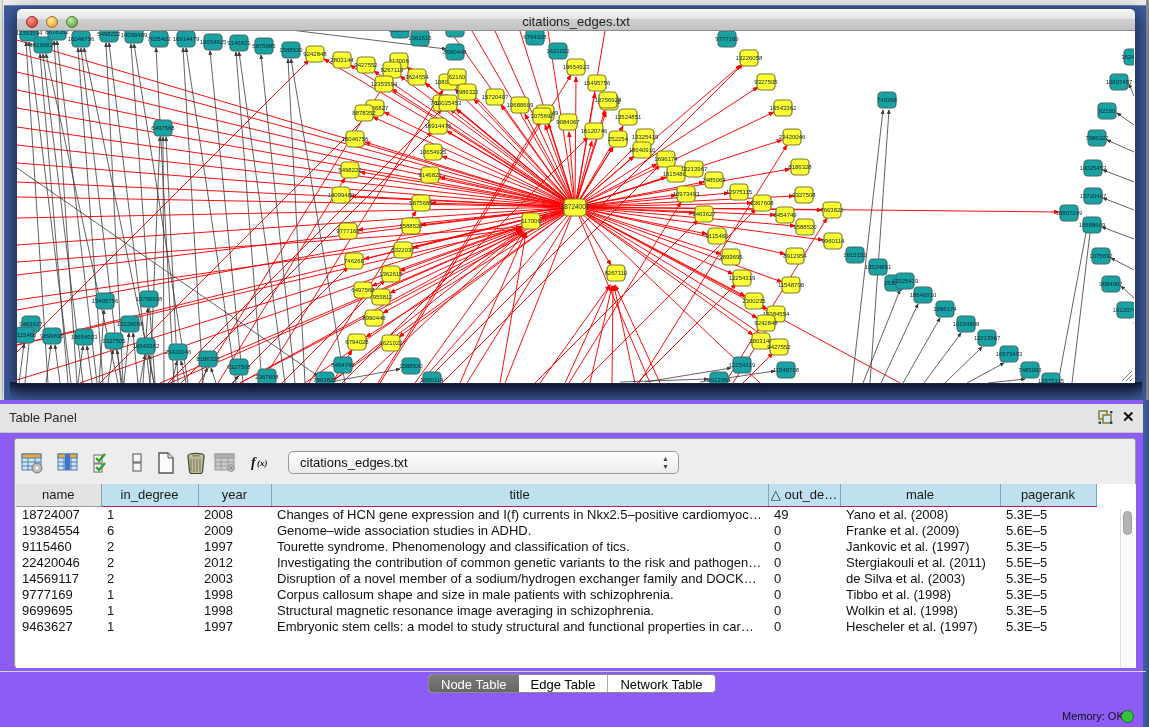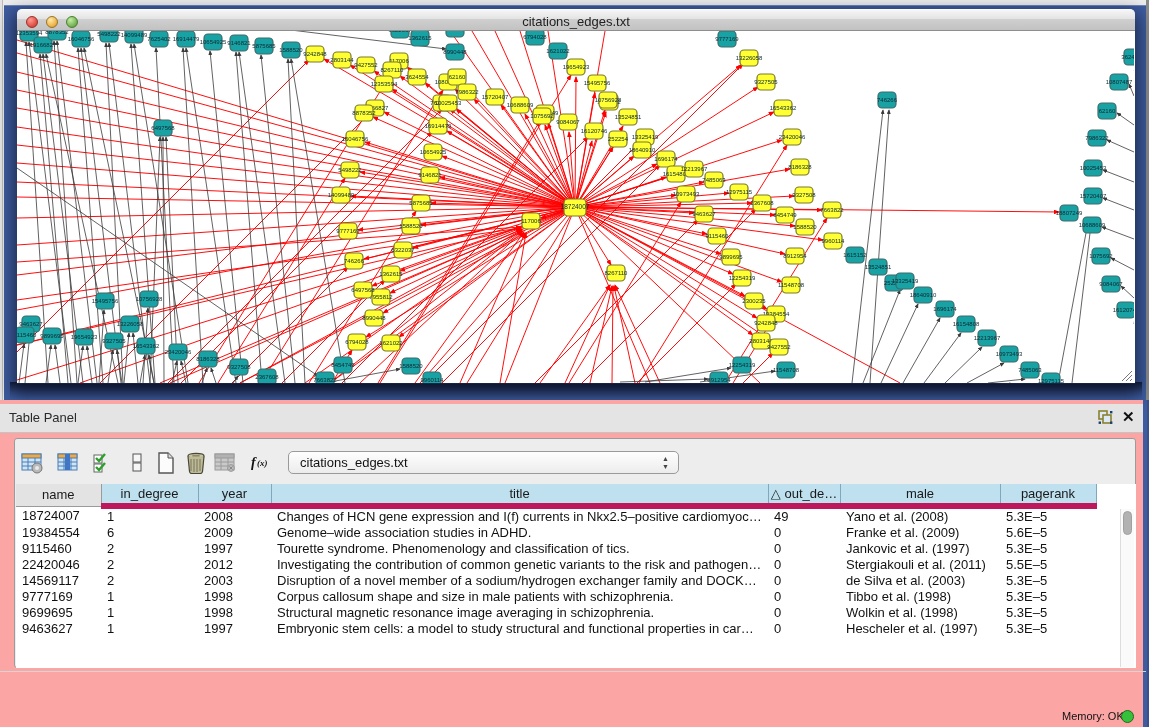--- a/index.html
+++ b/index.html
@@ -8,32 +8,32 @@
 #rblue { position:absolute; left:1143px; top:400px; width:6px; height:327px; background:#3e5c9e; border-right:2px solid #39508a; }
 #deskhl { position:absolute; left:4px; top:5px; width:1142px; height:1px; background:#6d86bb; }
 #win { position:absolute; left:17px; top:9px; width:1118px; height:375px; border-radius:5px 5px 0 0;
   box-shadow:0 7px 16px 4px rgba(8,14,32,.6); }
 #titlebar { position:absolute; left:0; top:0; width:100%; height:22px; border-radius:5px 5px 0 0;
   background:linear-gradient(#f6f6f6,#e3e3e3 45%,#cfcfcf 46%,#c2c2c2); border-bottom:1px solid #8e8e8e;
   border-top:1px solid #fdfdfd; }
 #title { position:absolute; width:100%; text-align:center; top:4px; font-size:13px; color:#222; }
 .tl { position:absolute; top:6px; width:12px; height:12px; border-radius:50%; }
 #canvas { position:absolute; left:0; top:22px; width:1118px; height:352px; background:#fff; overflow:hidden; }
-#tablepanel { position:absolute; left:0; top:400px; width:1143px; height:327px; background:#fca5a5; }
+#tablepanel { position:absolute; left:0; top:400px; width:1143px; height:327px; background:#8b5cf6; }
 #tp-title { position:absolute; left:0; top:4px; width:100%; height:29px; background:#e4e4e4; border-bottom:1px solid #c4c4c4; }
 #tp-title span { position:absolute; left:9px; top:6px; font-size:13px; color:#2a2a2a; }
 #tp-x { position:absolute; left:1122px; top:4px; font-size:15px; font-weight:bold; color:#111; }
 #tp-float { position:absolute; left:1098px; top:6px; width:16px; height:15px; }
 #panelbox { position:absolute; left:14px; top:38px; width:1122px; height:230px; border:1px solid #9b9b9b; border-radius:3px; background:#ededed; }
 .tbicon { position:absolute; top:13px; }
 #dropdown { position:absolute; left:273px; top:12px; width:391px; height:23px; background:linear-gradient(#fefefe,#ececec); border:1px solid #9a9a9a; border-radius:5px; font-size:13px; color:#111; line-height:21px; padding-left:11px; }
 #ddarrows { position:absolute; right:9px; top:3px; font-size:7px; color:#444; line-height:8px; text-align:center; }
 table { border-collapse:collapse; table-layout:fixed; width:1080px; font-size:13px; }
 #tblwrap { position:absolute; left:1px; top:45px; width:1120px; height:184px; background:#fff; }
-th { background:#bfe0ee; border-right:1px solid #7fa8bc; border-bottom:6px solid #be185d; font-weight:normal; font-size:13px; height:22px; color:#1a1a1a; padding:0; }
+th { background:#bfe0ee; border-right:1px solid #7fa8bc; border-bottom:1px solid #be185d; font-weight:normal; font-size:13px; height:22px; color:#1a1a1a; padding:0; }
 th.first { background:#e3e3e3; border-right:1px solid #9a9a9a; border-bottom:1px solid #9a9a9a; }
 td { height:16px; padding:0 0 0 6px; white-space:nowrap; overflow:hidden; color:#111; }
 #tabs { position:absolute; left:428px; top:274px; height:19px; display:flex; border:1px solid #8a8a8a; border-radius:4px; overflow:hidden; font-size:13px; background:#fff; }
 #tabs div { padding:1px 12px 0; line-height:17px; }
 #tabs .sel { background:linear-gradient(#7c7c7c,#666); color:#fff; }
 #tabs .sep { border-left:1px solid #aaa; }
 #status { position:absolute; left:0; top:300px; width:1146px; height:27px; }
 #status span { position:absolute; left:1062px; top:10px; font-size:11px; color:#111; }
 #memdot { position:absolute; left:1121px; top:10px; width:13px; height:13px; border-radius:50%; background:#35c13a; border:1.5px solid #1c6b20; }
 </style></head>
@@ -1000,17 +1000,22 @@
                 <td class="c6">5.3E–5</td>
               </tr>
         </tbody>
           </table>
         <div style="position:absolute;right:2px;top:25px;width:14px;height:158px;background:#fafafa;border-left:1px solid #ddd;">
           <div style="position:absolute;left:2px;top:2px;width:9px;height:24px;border-radius:5px;background:#b2b2b2;border:1px solid #a0a0a0;"></div>
         </div>
       </div>
     </div>
     <div style="position:absolute;left:0;top:271px;width:1146px;height:1px;background:#d5d5d5"></div>
+    <div id="tabs">
+        <div class="sel">Node Table</div>
+        <div>Edge Table</div>
+        <div class="sep">Network Table</div>
+      </div>
     <div id="status">
         <span>Memory: OK</span>
         <div id="memdot"></div>
       </div>
   </div>
 </div>
 </body></html>

